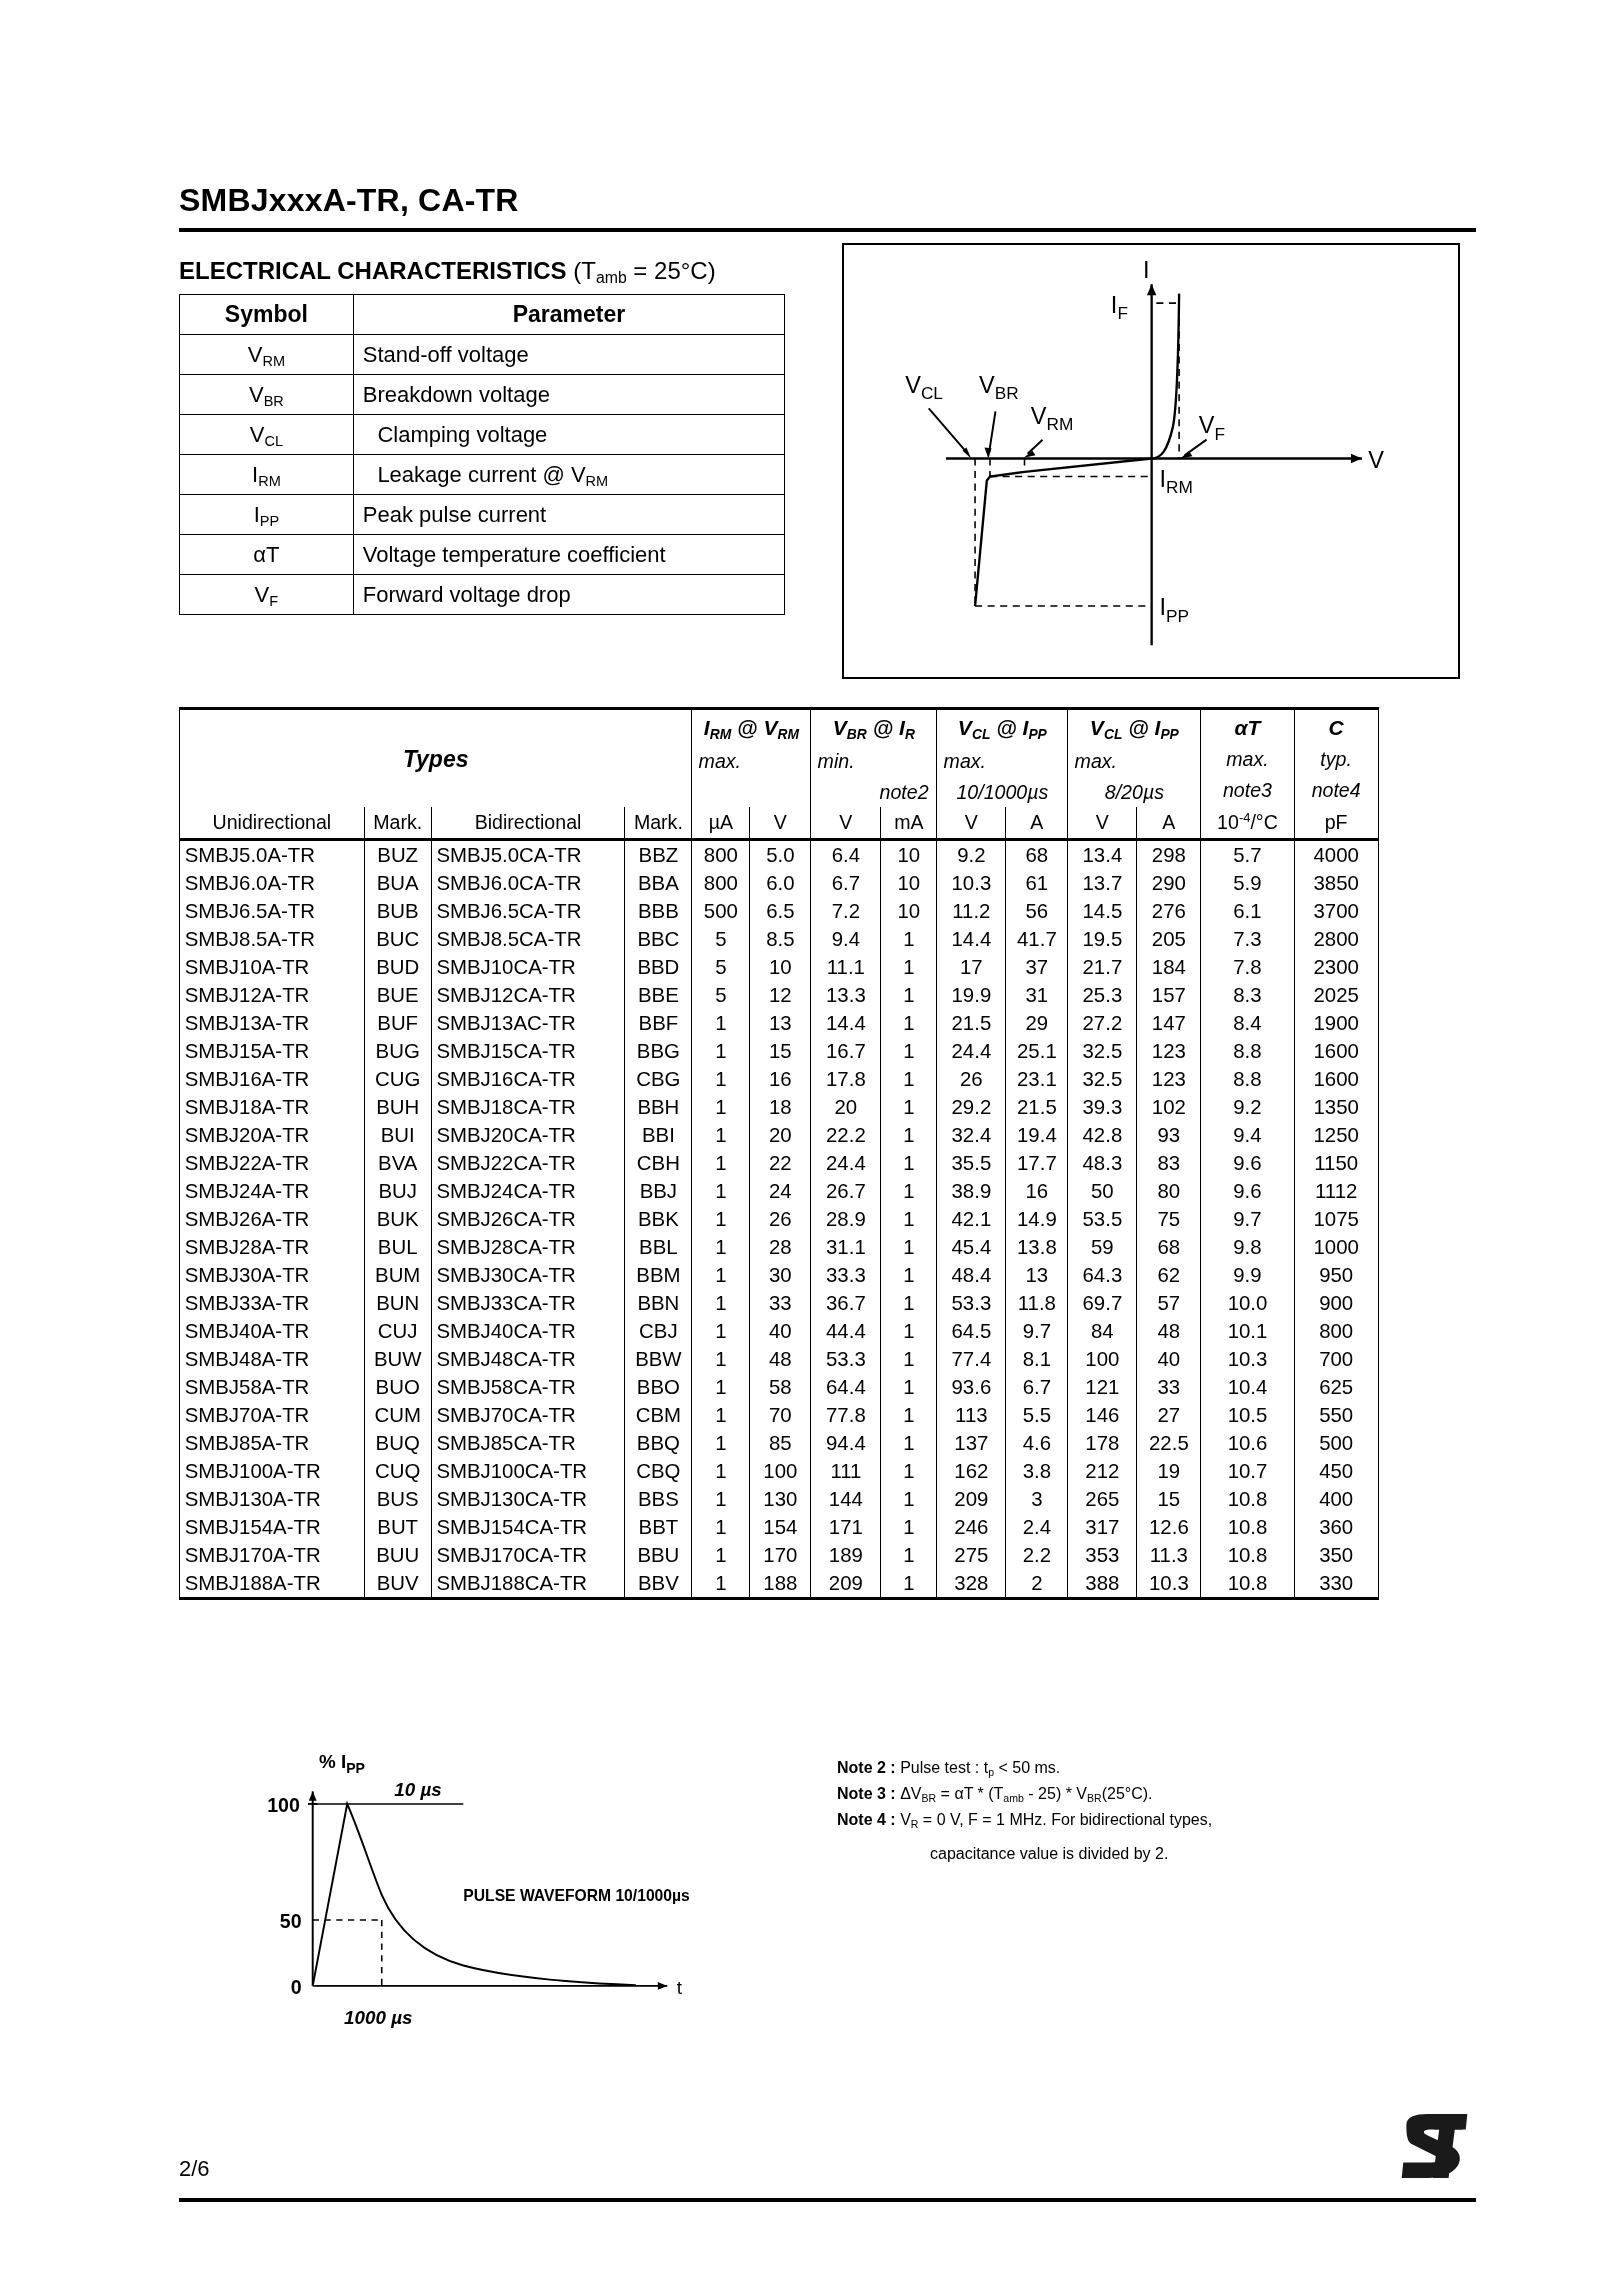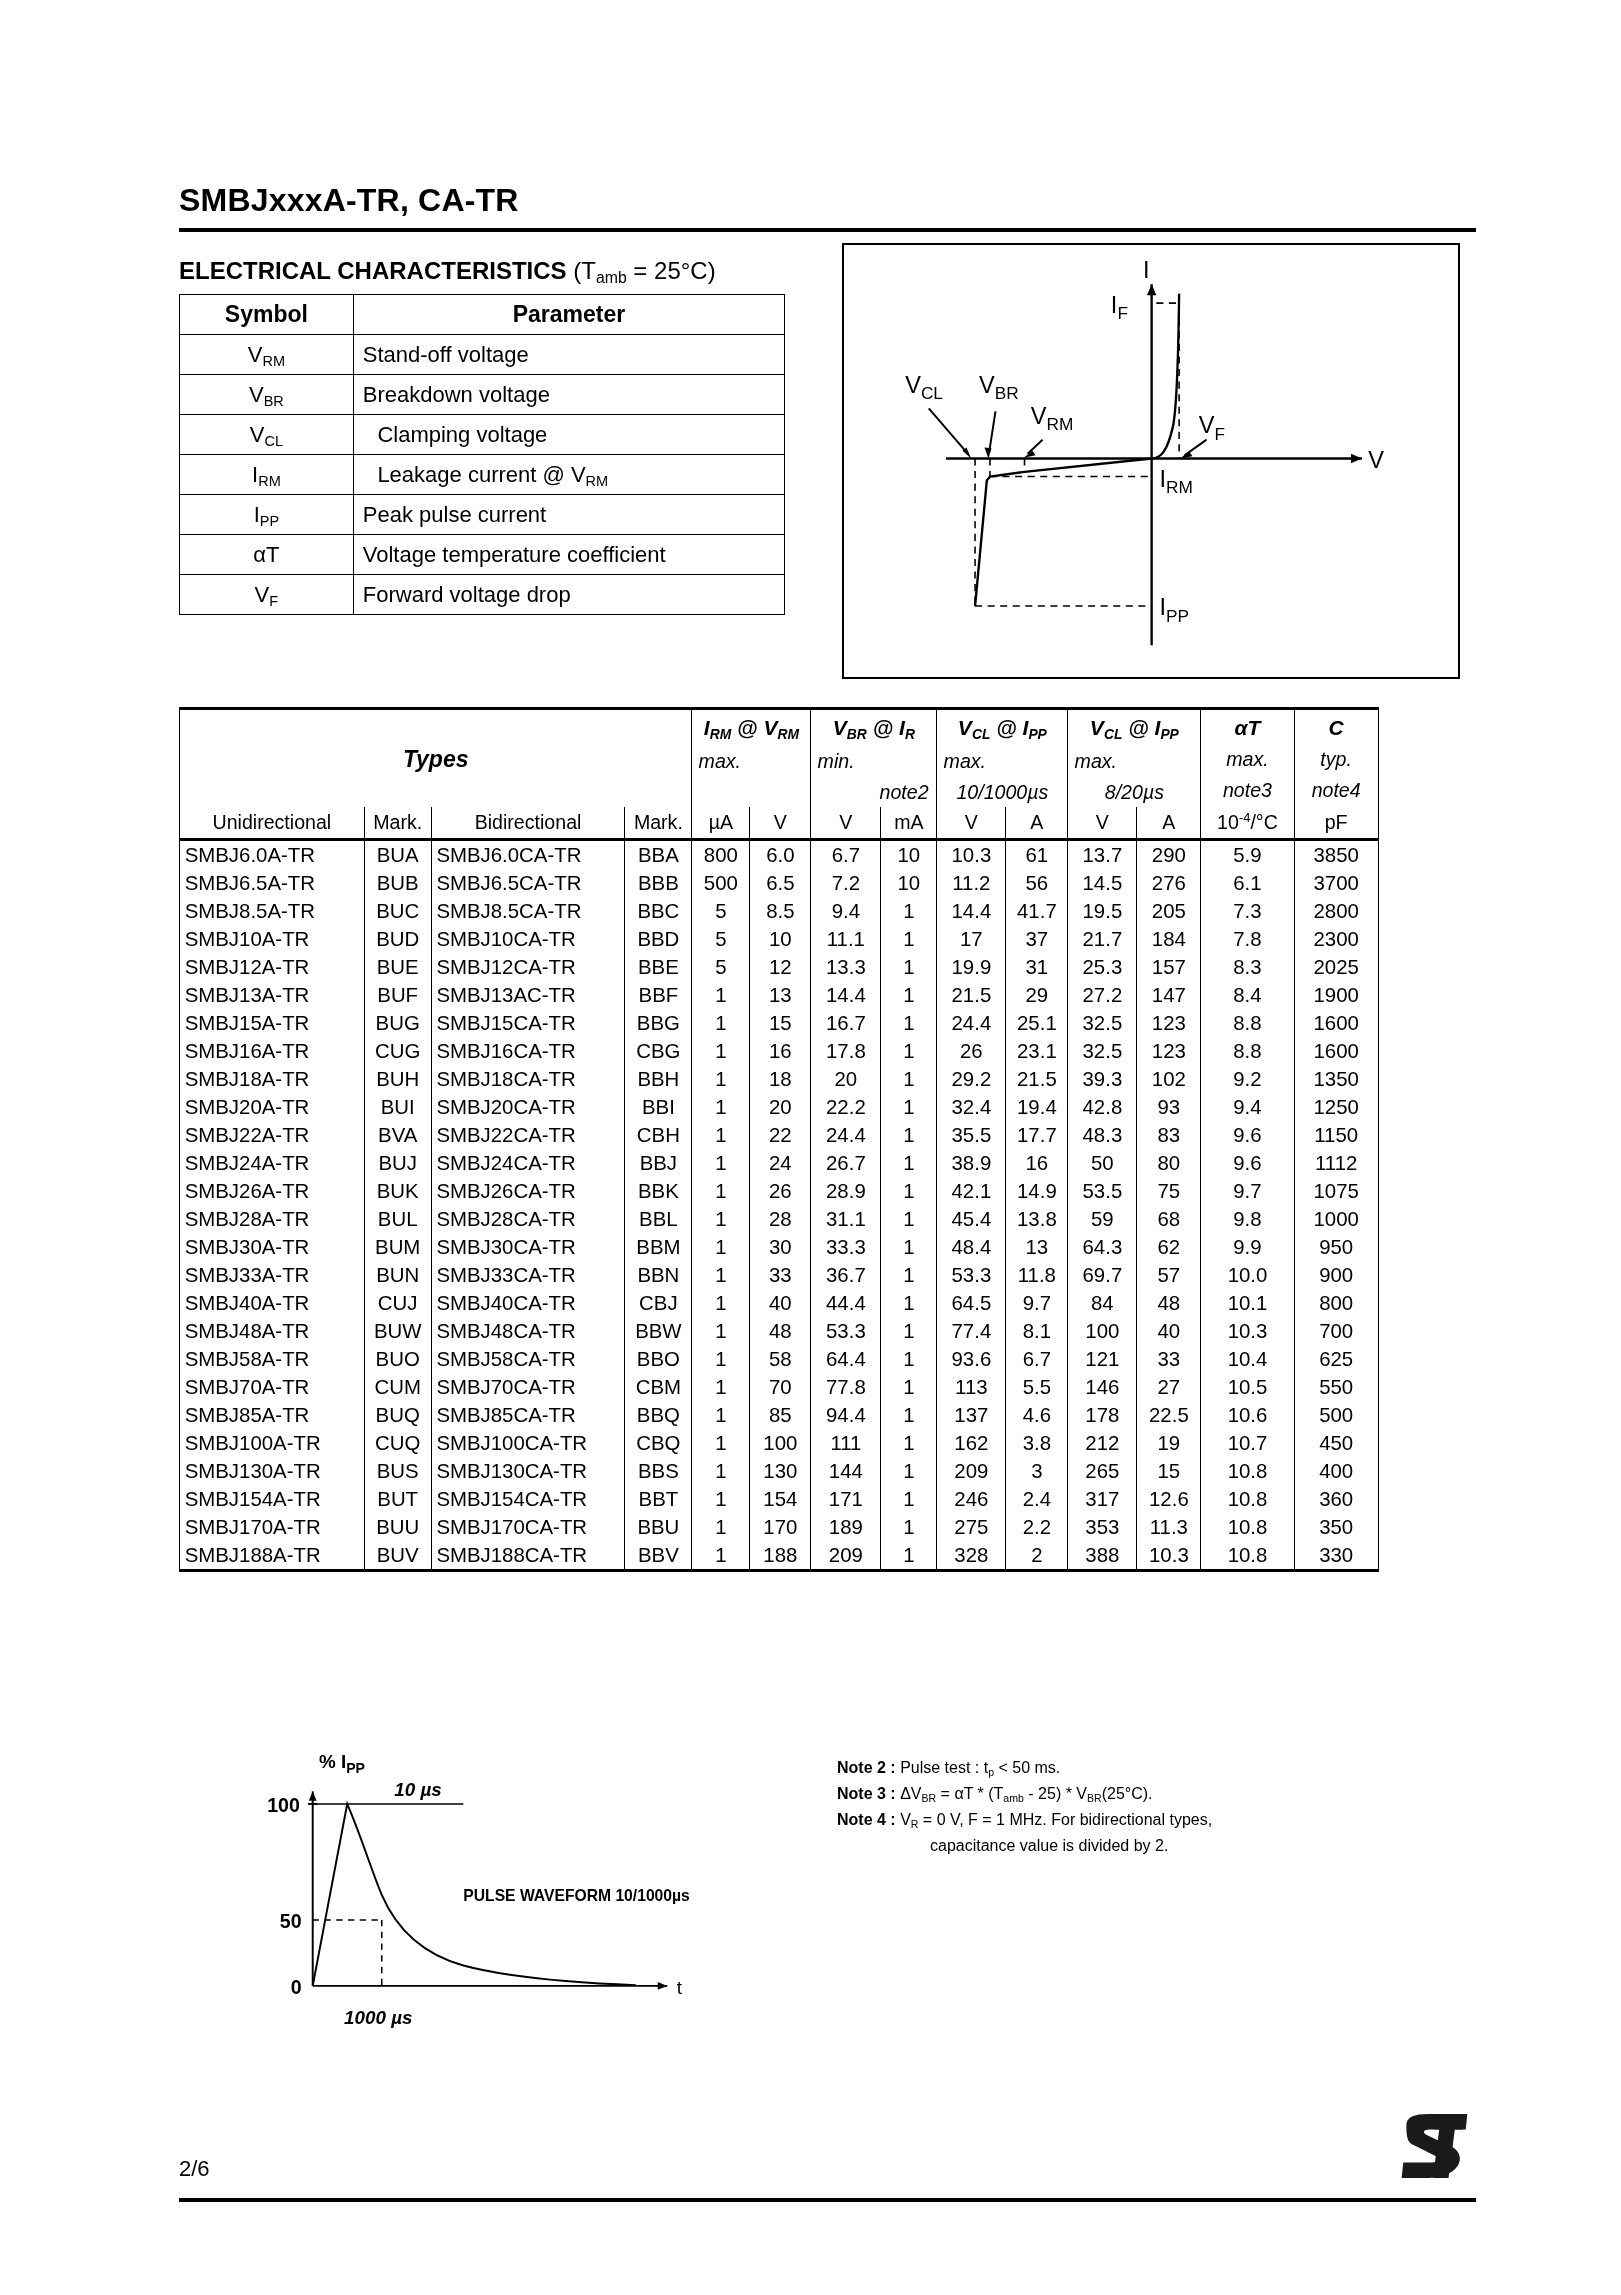--- a/index.html
+++ b/index.html
@@ -85,21 +85,21 @@
   .c-ua{width:57px}.c-v1{width:60px}.c-v2{width:69px}.c-ma{width:55px}
   .c-v3{width:68px}.c-a1{width:61px}.c-v4{width:68px}.c-a2{width:63px}
   .c-at{width:86px}.c-c{width:77px}
 
   
   #pulse-fig{position:absolute;left:228px;top:1727px;width:502px;height:306px;}
 
   
   #notes{position:absolute;left:837px;top:1755px;font-size:16px;line-height:1.62;}
   #notes .nb{font-weight:bold;}
-  #notes .ind{display:block;padding-left:93px;}
+  #notes .ind{display:block;padding-left:93px;margin-top:8px;}
 
   
   #footer-rule{position:absolute;left:179px;top:2198px;width:1297px;height:3.9px;background:#000;}
   #page-no{position:absolute;left:179px;top:2156px;font-size:22px;}
   #st-logo{position:absolute;left:1397px;top:2112px;}
 </style>
 </head>
 <body>
 
 <div class="page">
@@ -238,20 +238,36 @@
         <td class="c-v3">V</td>
         <td class="c-a1">A</td>
         <td class="c-v4">V</td>
         <td class="c-a2">A</td>
         <td class="c-at"><span>10</span><sup>-4</sup><span>/°C</span></td>
         <td class="c-c">pF</td>
       </tr>
     </thead>
     <tbody id="types-body">
         <tr>
+          <td class="c-uni nm">SMBJ5.0A-TR</td>
+          <td class="c-m1">BUZ</td>
+          <td class="c-bid nm">SMBJ5.0CA-TR</td>
+          <td class="c-m2">BBZ</td>
+          <td class="c-ua">800</td>
+          <td class="c-v1">5.0</td>
+          <td class="c-v2">6.4</td>
+          <td class="c-ma">10</td>
+          <td class="c-v3">9.2</td>
+          <td class="c-a1">68</td>
+          <td class="c-v4">13.4</td>
+          <td class="c-a2">298</td>
+          <td class="c-at">5.7</td>
+          <td class="c-c">4000</td>
+        </tr>
+        <tr>
           <td class="c-uni nm">SMBJ6.0A-TR</td>
           <td class="c-m1">BUA</td>
           <td class="c-bid nm">SMBJ6.0CA-TR</td>
           <td class="c-m2">BBA</td>
           <td class="c-ua">800</td>
           <td class="c-v1">6.0</td>
           <td class="c-v2">6.7</td>
           <td class="c-ma">10</td>
           <td class="c-v3">10.3</td>
           <td class="c-a1">61</td>

